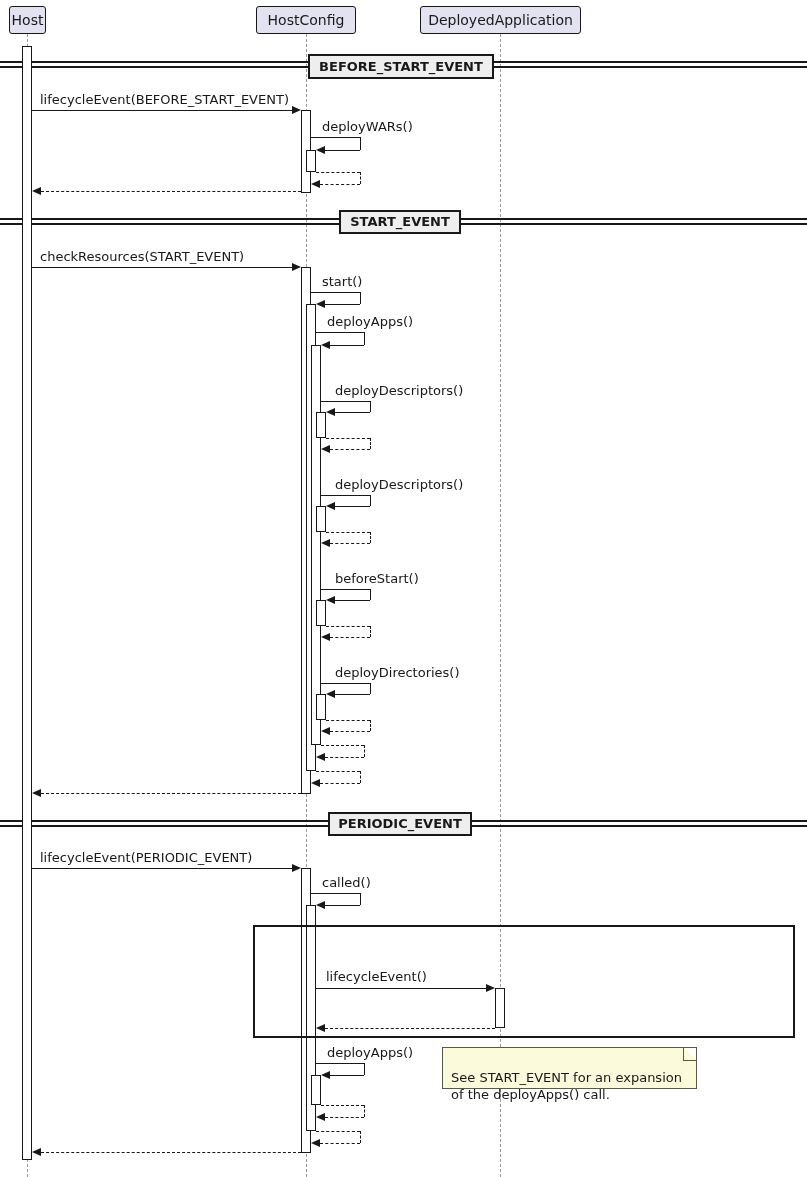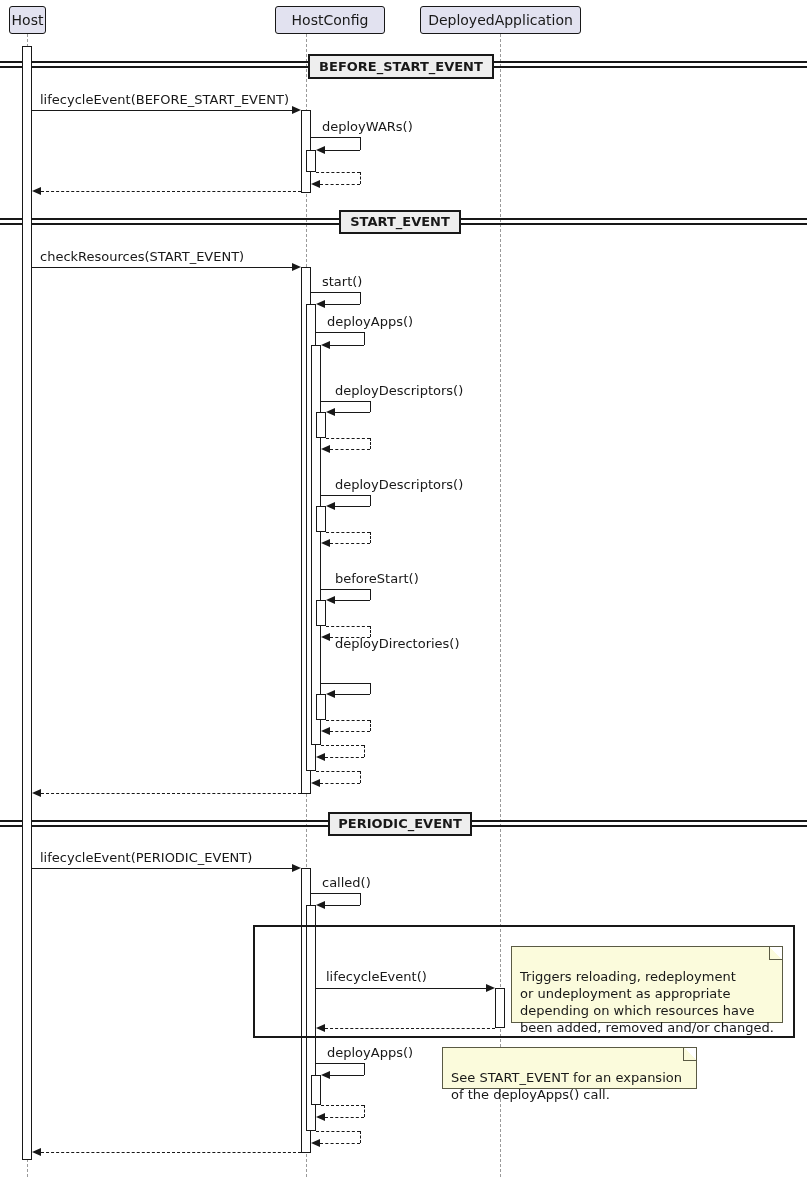--- a/index.html
+++ b/index.html
@@ -70,21 +70,21 @@
   <div class="act" style="left:316px;top:694px;height:26px"></div>
   <div class="act" style="left:301px;top:868px;height:285px"></div>
   <div class="act" style="left:306px;top:905px;height:226px"></div>
   <div class="act" style="left:311px;top:1075px;height:30px"></div>
   <div class="act" style="left:495px;top:988px;height:40px"></div>
 
   
   <div class="participant" style="left:9px;width:37px">
     <span>Host</span>
   </div>
-  <div class="participant" style="left:275px;width:110px">
+  <div class="participant" style="left:256px;width:100px">
     <span>HostConfig</span>
   </div>
   <div class="participant" style="left:420px;width:161px">
     <span>DeployedApplication</span>
   </div>
 
   
   <div class="divider-box" style="left:308px;top:54px;width:186px;height:25px;line-height:21px">
     <span>BEFORE_START_EVENT</span>
   </div>
@@ -179,21 +179,21 @@
     <div class="arr-l" style="left:326px;top:596px"></div>
   </div>
   <div class="msg">
     <div class="dln" style="left:326px;top:626px;width:44px"></div>
     <div class="dlnv" style="left:370px;top:626px;height:11px"></div>
     <div class="dln" style="left:330px;top:637px;width:40px"></div>
     <div class="arr-l" style="left:321px;top:633px"></div>
   </div>
 
   <div class="msg">
-    <div class="lbl" style="left:335px;top:636px">deployDirectories()</div>
+    <div class="lbl" style="left:335px;top:665px">deployDirectories()</div>
     <div class="ln" style="left:321px;top:683px;width:49px"></div>
     <div class="lnv" style="left:370px;top:683px;height:11px"></div>
     <div class="ln" style="left:335px;top:694px;width:35px"></div>
     <div class="arr-l" style="left:326px;top:690px"></div>
   </div>
   <div class="msg">
     <div class="dln" style="left:326px;top:720px;width:44px"></div>
     <div class="dlnv" style="left:370px;top:720px;height:11px"></div>
     <div class="dln" style="left:330px;top:731px;width:40px"></div>
     <div class="arr-l" style="left:321px;top:727px"></div>
@@ -238,27 +238,20 @@
     <div class="lbl" style="left:326px;top:969px">lifecycleEvent()</div>
     <div class="ln" style="left:316px;top:988px;width:170px"></div>
     <div class="arr-r" style="left:486px;top:984px"></div>
   </div>
   <div class="msg">
     <div class="dln" style="left:325px;top:1028px;width:170px"></div>
     <div class="arr-l" style="left:316px;top:1024px"></div>
   </div>
 
   
-  <div class="note" style="left:511px;top:946px;width:272px;height:77px">
-    <span>Triggers reloading, redeployment
-or undeployment as appropriate
-depending on which resources have
-been added, removed and/or changed.</span>
-    <div class="dogear"></div>
-  </div>
 
   <div class="msg">
     <div class="lbl" style="left:327px;top:1045px">deployApps()</div>
     <div class="ln" style="left:316px;top:1063px;width:48px"></div>
     <div class="lnv" style="left:364px;top:1063px;height:12px"></div>
     <div class="ln" style="left:330px;top:1075px;width:34px"></div>
     <div class="arr-l" style="left:321px;top:1071px"></div>
   </div>
 
   <div class="note" style="left:442px;top:1047px;width:255px;height:42px">

